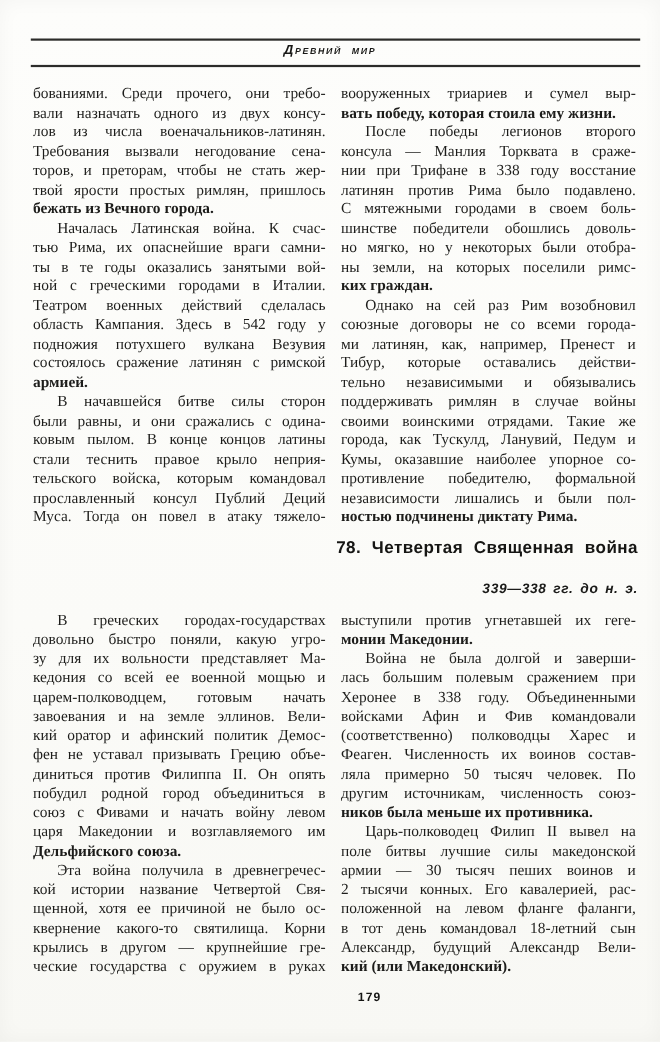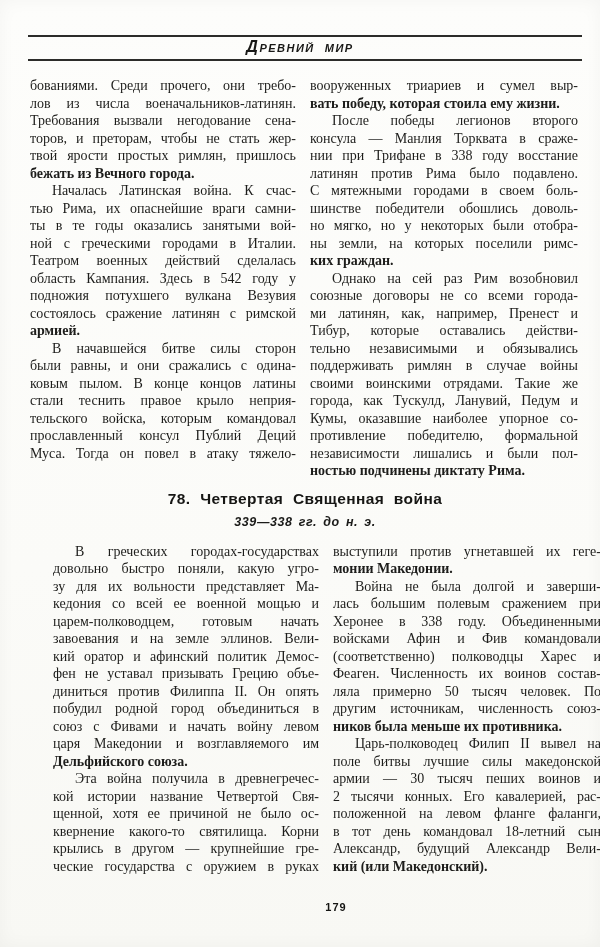--- a/index.html
+++ b/index.html
@@ -15,47 +15,47 @@
   
   .rule{position:absolute;left:28px;right:18px;height:2px;background:#2c2c2a;}
   .rule-top{top:35px;}
   .rule-bottom{top:59px;}
   .header-title{
     position:absolute;top:38px;left:0;width:100%;
     text-align:center;
     font-family:"Liberation Sans", sans-serif;
     font-weight:bold;font-style:italic;
     font-variant:small-caps;
-    font-size:16px;letter-spacing:1.5px;word-spacing:4px;
+    font-size:12px;letter-spacing:1.5px;word-spacing:4px;
     color:#181816;
   }
   
   .content{position:absolute;top:77px;left:30px;right:20px;}
   .columns{display:flex;gap:14px;}
   .col{flex:0 0 auto;}
   .col-left{width:266px;}
   .col-right{width:268px;}
   .para{margin:0;}
   .tline{
     font-size:14px;line-height:17.5px;
     text-align:justify;text-align-last:justify;-moz-text-align-last:justify;
     white-space:normal;
   }
   .tline.indent{text-indent:22px;}
   .tline.last{text-align-last:left;font-weight:bold;-moz-text-align-last:left;}
   
-  .section-heading{margin-top:10px;text-align:center;font-family:"Liberation Sans", sans-serif;}
+  .section-heading{margin-top:10px;text-align:right;font-family:"Liberation Sans", sans-serif;}
   .section-title{
     font-weight:bold;font-size:15.5px;letter-spacing:0.4px;word-spacing:5px;color:#161614;
   }
   .section-subtitle{
-    margin-top:7px;font-weight:bold;font-style:italic;
+    margin-top:20px;font-weight:bold;font-style:italic;
     font-size:12.5px;letter-spacing:0.6px;word-spacing:2px;color:#1b1b19;
   }
-  .columns-bottom{margin-top:14px;margin-left:23px;}
+  .columns-bottom{margin-top:14px;}
   
   .footer{
     position:absolute;top:901px;left:0;width:100%;
     text-align:center;
     font-family:"Liberation Sans", sans-serif;
     font-weight:bold;font-size:11px;letter-spacing:1px;color:#151513;padding-left:36px;
   }
 </style>
 </head>
 <body>
@@ -65,20 +65,21 @@
   <div class="rule rule-top"></div>
   <div class="header-title">Древний мир</div>
   <div class="rule rule-bottom"></div>
 
   <div class="content">
 
     <div class="columns columns-top">
       <div class="col col-left">
           <div class="para">
             <div class="tline">бованиями. Среди прочего, они требо-</div>
+            <div class="tline">вали назначать одного из двух консу-</div>
             <div class="tline">лов из числа военачальников-латинян.</div>
             <div class="tline">Требования вызвали негодование сена-</div>
             <div class="tline">торов, и преторам, чтобы не стать жер-</div>
             <div class="tline">твой ярости простых римлян, пришлось</div>
             <div class="tline last">бежать из Вечного города.</div>
           </div>
           <div class="para">
             <div class="tline indent">Началась Латинская война. К счас-</div>
             <div class="tline">тью Рима, их опаснейшие враги самни-</div>
             <div class="tline">ты в те годы оказались занятыми вой-</div>

